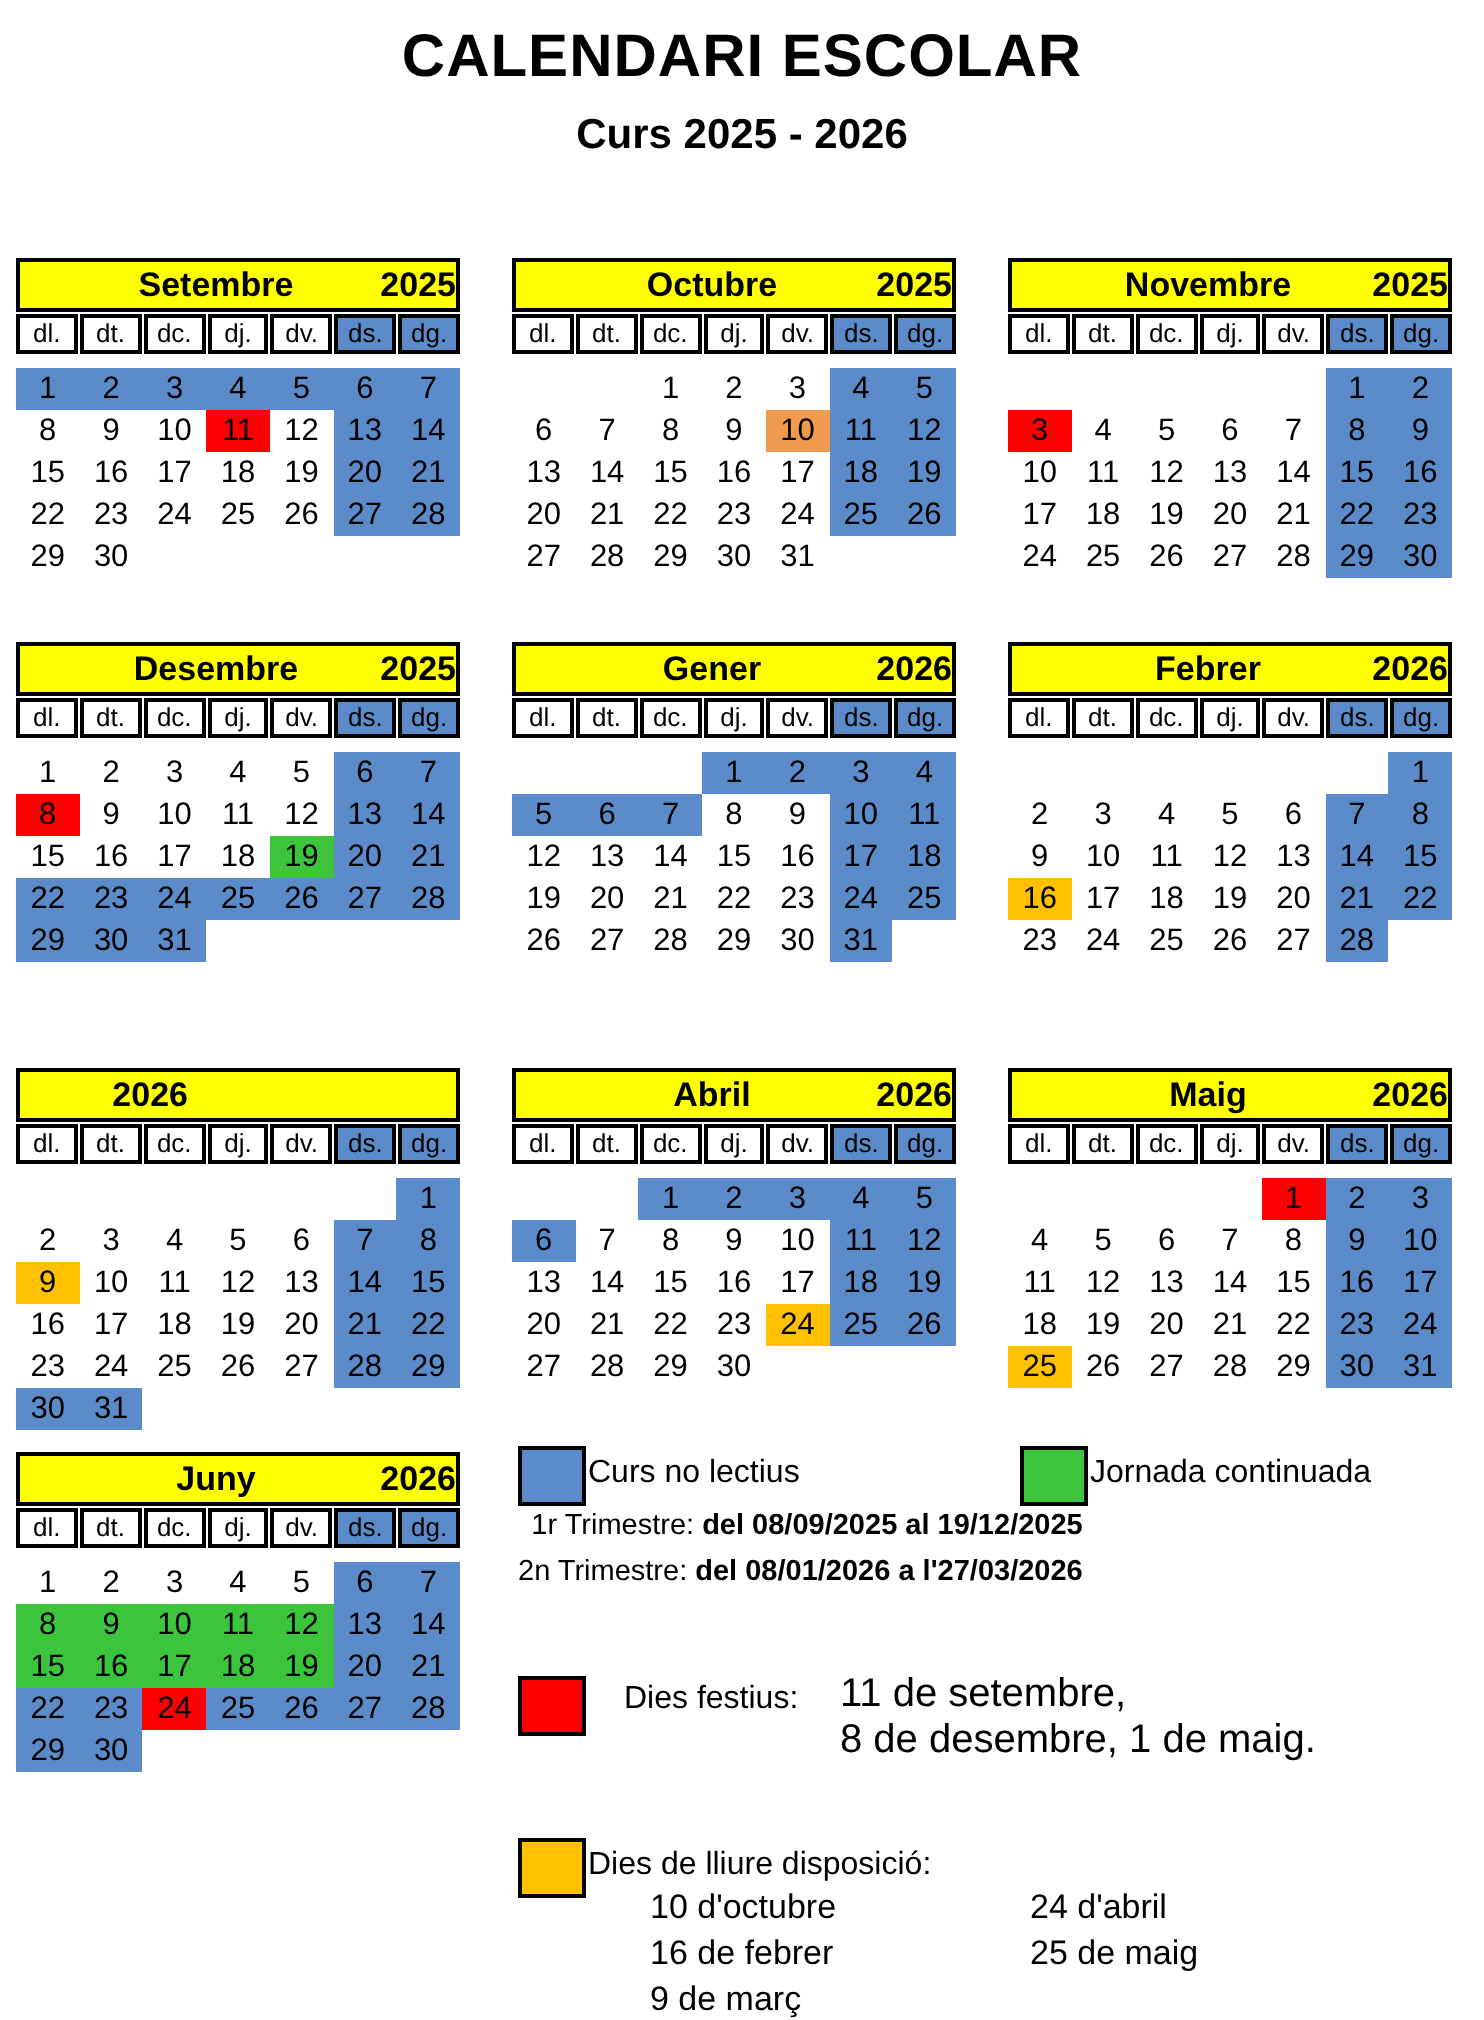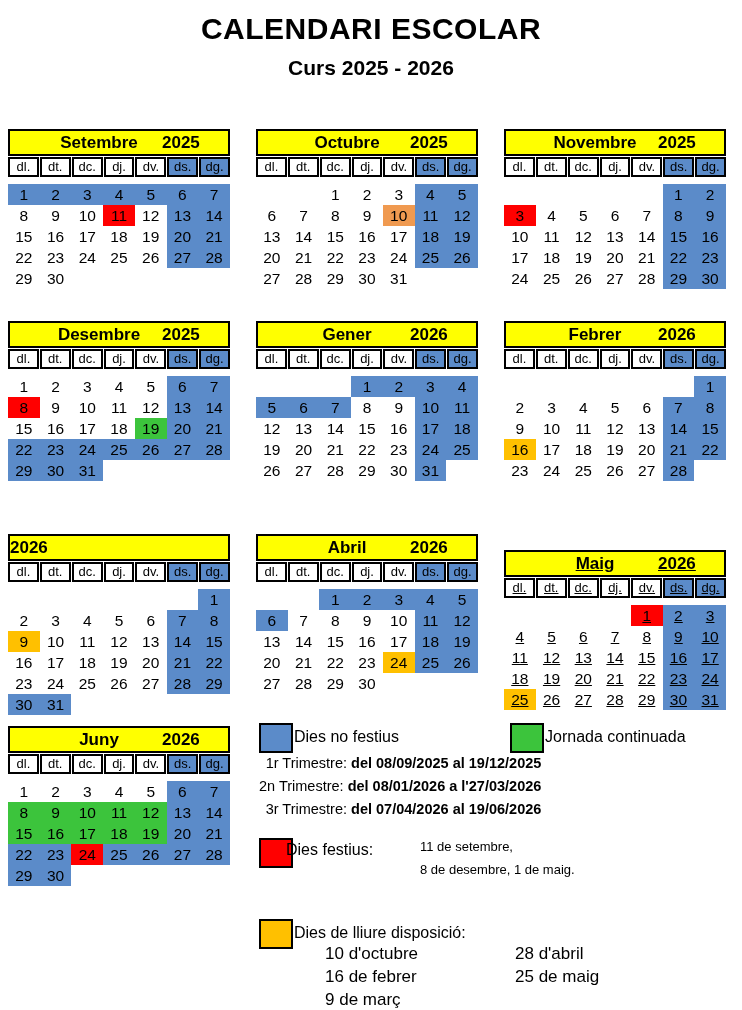--- a/index.html
+++ b/index.html
@@ -5,41 +5,41 @@
   html,body{margin:0;padding:0;background:#fff;}
   .page{position:relative;width:730px;height:1010px;background:#fff;
         font-family:"Liberation Sans","DejaVu Sans",sans-serif;color:#000;overflow:hidden;}
   .title{position:absolute;top:12px;left:0;width:742px;text-align:center;
          font-size:30px;font-weight:bold;letter-spacing:0.5px;}
   .subtitle{position:absolute;top:56px;left:0;width:742px;text-align:center;
             font-size:21px;font-weight:bold;}
   
   .month{position:absolute;width:222px;}
   .m-head{display:flex;align-items:center;height:23px;background:#FFFF00;
-          border:2px solid #000;font-weight:bold;font-size:17px;}
+          border:2px solid #000;font-weight:bold;font-size:17px;padding-left:18px;}
   .m-name{flex:1;text-align:center;padding-left:26px;}
-  .m-year{width:66px;text-align:left;}
+  .m-year{width:66px;text-align:right;}
   .m-days{display:grid;grid-template-columns:repeat(7,1fr);column-gap:1px;margin-top:1px;}
   .m-days .dcell{height:16px;border:2px solid #000;text-align:center;
                  font-size:13px;line-height:16px;background:#fff;}
   .m-days .dcell.wk{background:var(--blue);}
   .m-grid{display:grid;grid-template-columns:repeat(7,1fr);margin-top:7px;}
   .day{height:21px;text-align:center;font-size:15.5px;line-height:21px;background:#fff;}
   .day.b{background:var(--blue);}
   .day.r{background:var(--red);}
   .day.g{background:var(--green);}
   .day.y{background:var(--amber);}
   .day.o{background:var(--orange);}
   .day.e{background:#fff;}
   
   .swatch{position:absolute;width:30px;height:26px;border:2px solid #000;}
   .lg-label{position:absolute;font-size:16px;}
   .trimestres{position:absolute;left:259px;top:752px;font-size:14.5px;line-height:23px;text-align:right;}
   .trimestres b{font-weight:bold;}
-  .fest-items{position:absolute;left:420px;top:836px;font-size:13px;line-height:22.5px;}
+  .fest-items{position:absolute;left:420px;top:836px;font-size:20px;line-height:22.5px;}
   .lliure-col{position:absolute;font-size:17px;line-height:23px;}
 </style>
 </head>
 <body>
 
 <div class="page" style="--blue: #5B8BC9; --red: #FF0000; --green: #3CC43C; --amber: #FFC000; --orange: #F09A50;">
 
   <div class="title">CALENDARI ESCOLAR</div>
   <div class="subtitle">Curs 2025 - 2026</div>
 
@@ -459,21 +459,21 @@
           <div class="day b">26</div>
           <div class="day e">27</div>
           <div class="day e">28</div>
           <div class="day e">29</div>
           <div class="day e">30</div>
           <div class="day e"></div>
           <div class="day e"></div>
           <div class="day e"></div>
         </div>
       </div>
-      <div class="month" style="left: 504px; top: 550px; text-decoration: underline;">
+      <div class="month" style="left: 504px; top: 534px;">
         <div class="m-head">
           <span class="m-name">Maig</span>
           <span class="m-year">2026</span>
         </div>
         <div class="m-days">
           <div class="dcell">dl.</div>
           <div class="dcell">dt.</div>
           <div class="dcell">dc.</div>
           <div class="dcell">dj.</div>
           <div class="dcell">dv.</div>
@@ -566,43 +566,42 @@
           <div class="day e"></div>
           <div class="day e"></div>
           <div class="day e"></div>
           <div class="day e"></div>
           <div class="day e"></div>
         </div>
       </div>
     </div>
 
   <div class="swatch" style="left:259px;top:723px;background:var(--blue);"></div>
-  <span class="lg-label" style="left:294px;top:728px;">Dies no festius</span>
+  <span class="lg-label" style="left:294px;top:728px;">Curs no lectius</span>
 
   <div class="swatch" style="left:510px;top:723px;background:var(--green);"></div>
   <span class="lg-label" style="left:545px;top:728px;">Jornada continuada</span>
 
   <div class="trimestres">
     <div><span>1r Trimestre: </span><b>del 08/09/2025 al 19/12/2025</b></div>
     <div><span>2n Trimestre: </span><b>del 08/01/2026 a l'27/03/2026</b></div>
-    <div><span>3r Trimestre: </span><b>del 07/04/2026 al 19/06/2026</b></div>
   </div>
 
   <div class="swatch" style="left:259px;top:838px;background:var(--red);"></div>
-  <span class="lg-label" style="left:286px;top:841px;text-align:right;">Dies festius:</span>
+  <span class="lg-label" style="left:312px;top:841px;text-align:right;">Dies festius:</span>
   <div class="fest-items">
     <div>11 de setembre,</div>
     <div>8 de desembre, 1 de maig.</div>
   </div>
 
   <div class="swatch" style="left:259px;top:919px;background:var(--amber);"></div>
   <span class="lg-label" style="left:294px;top:924px;">Dies de lliure disposició:</span>
   <div class="lliure-col" style="left:325px;top:942px;">
     <div>10 d'octubre</div>
     <div>16 de febrer</div>
     <div>9 de març</div>
   </div>
   <div class="lliure-col" style="left:515px;top:942px;">
-    <div>28 d'abril</div>
+    <div>24 d'abril</div>
     <div>25 de maig</div>
   </div>
 
 </div>
 
 </body></html>

